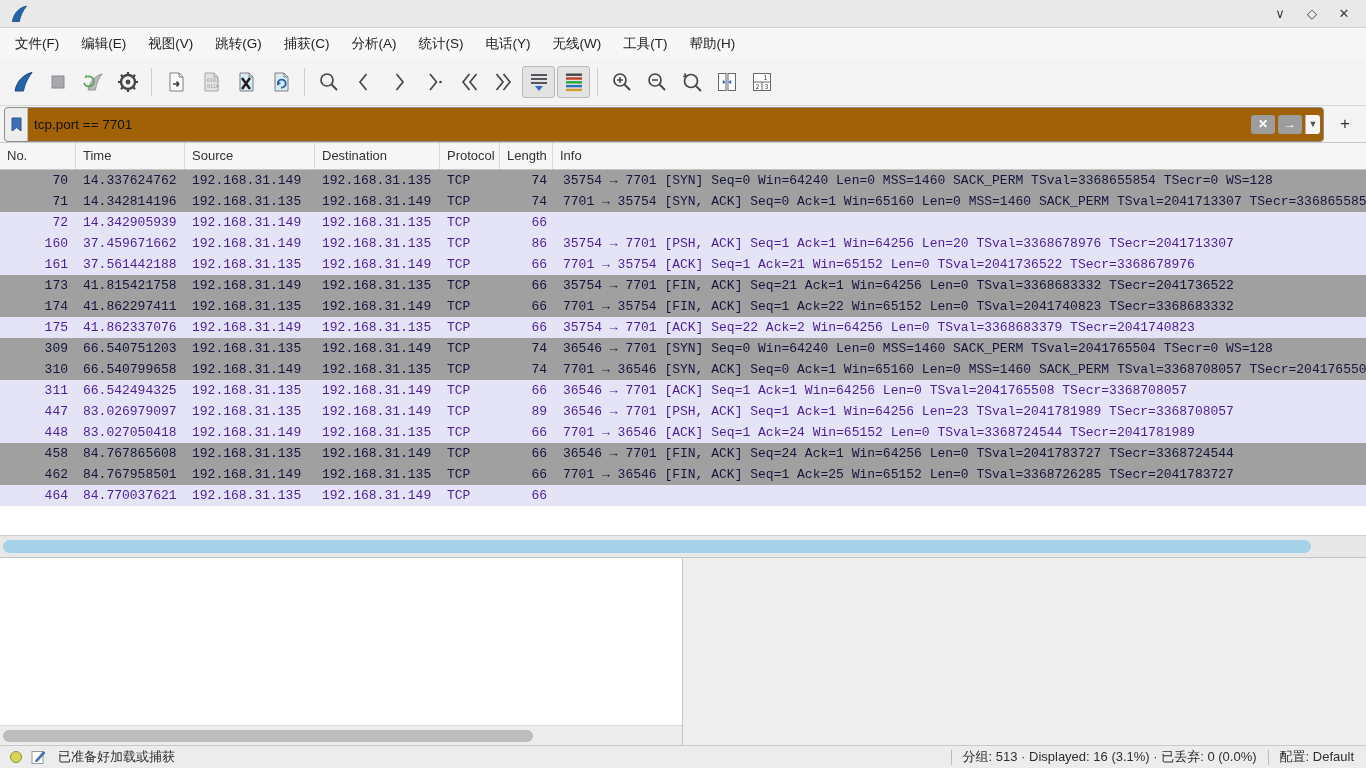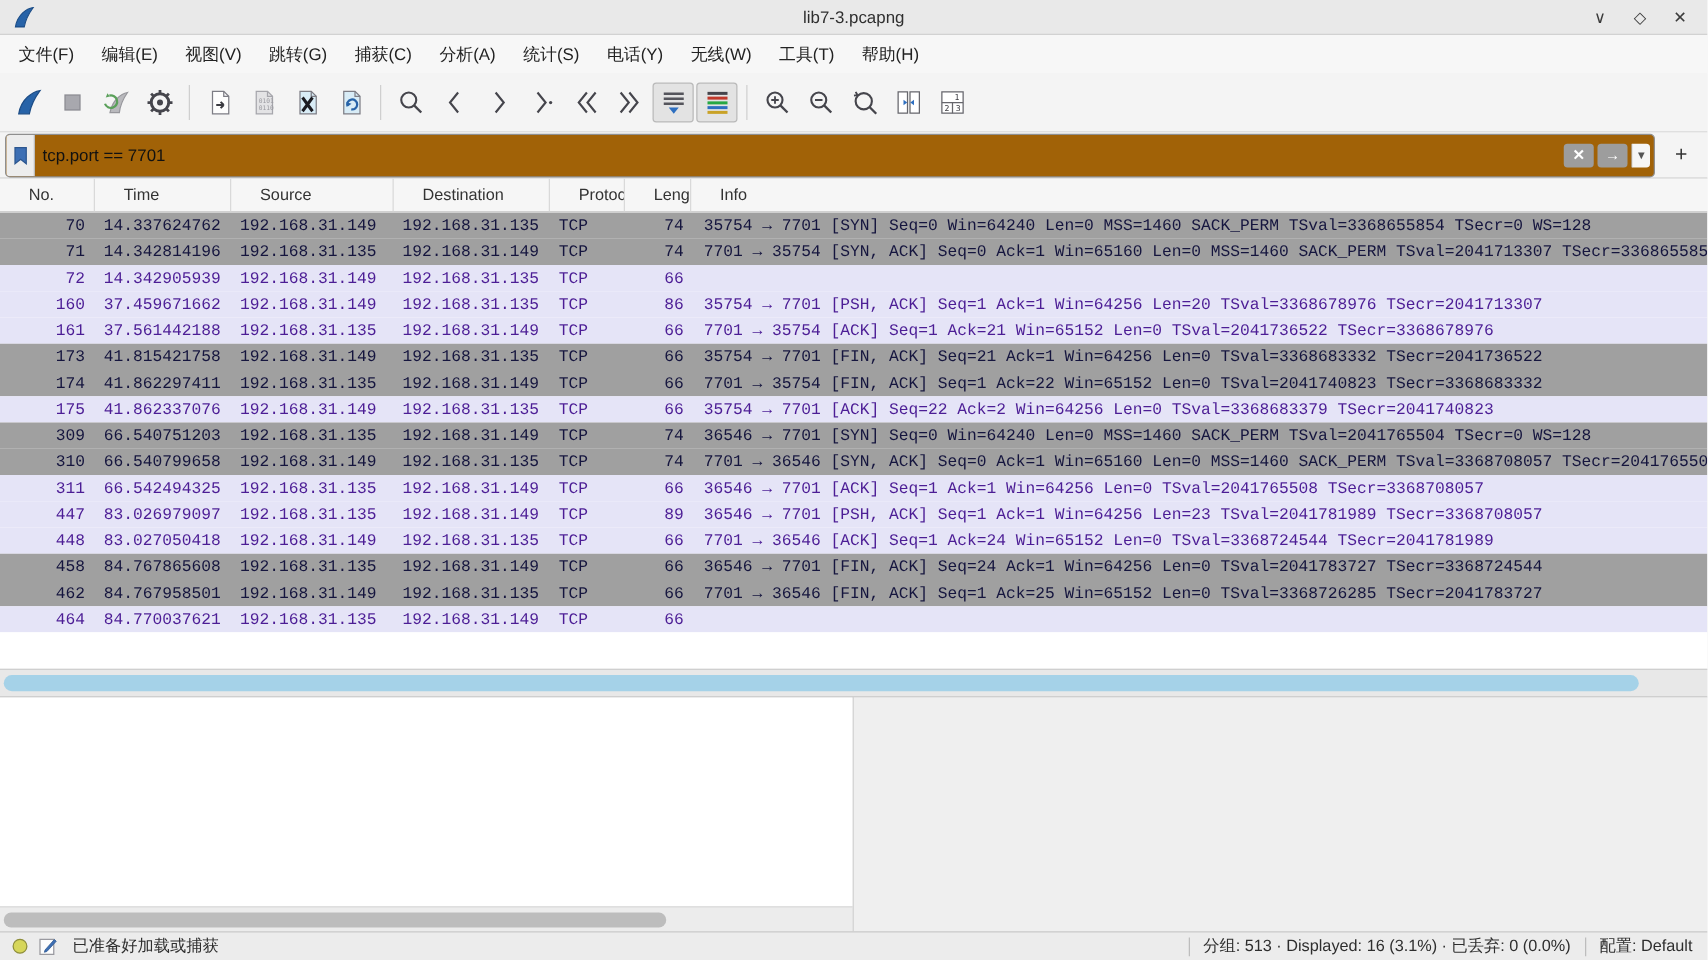--- a/index.html
+++ b/index.html
@@ -30,21 +30,21 @@
   .bookmark-btn { width:23px; height:100%; background:#ededed; border-right:1px solid #bdbdbd; display:flex; align-items:center; justify-content:center; }
   .filter-input { flex:1; border:none; outline:none; background:transparent; font-family:"Liberation Sans",sans-serif; font-size:13.5px; color:#111; padding:0 6px; }
   .field-btn { width:24px; height:19px; border-radius:3px; margin-right:3px; display:flex; align-items:center; justify-content:center; background:#9d9d9d; color:#fff; font-size:12px; font-weight:bold; }
   .caret-btn { width:15px; height:19px; margin-right:3px; border-left:1px solid #b5b5b5; display:flex; align-items:center; justify-content:center; color:#555; font-size:9px; background:#f6f6f6; border-radius:0 3px 3px 0; }
   .filter-add { width:26px; text-align:center; font-size:17px; color:#333; margin-left:8px; }
 
   
   .packet-area { background:#fff; display:flex; flex-direction:column; flex:0 0 414px; }
   .grid7 { display:grid; grid-template-columns:76px 109px 130px 125px 60px 53px minmax(0,1fr); }
   .table-header { height:27px; background:#f6f6f6; border-bottom:1px solid #c4c4c4; flex:0 0 27px; }
-  .hcell { font-size:13px; color:#333; line-height:26px; padding-left:23px; border-right:1px solid #d9d9d9; overflow:hidden; white-space:nowrap; }
+  .hcell { font-size:13px; color:#333; line-height:26px; padding-left:7px; border-right:1px solid #d9d9d9; overflow:hidden; white-space:nowrap; }
   .hcell.c6 { border-right:none; }
   .rows { flex:0 0 336px; overflow:hidden; font-family:"Liberation Mono","DejaVu Sans Mono",monospace; font-size:13px; }
   .prow { height:21px; line-height:21px; white-space:nowrap; }
   .prow.gray { background:#a0a0a0; color:#15153e; }
   .prow.lav  { background:#e5e4f7; color:#4c1d95; }
   .cell { overflow:hidden; white-space:nowrap; }
   .cell.c0 { text-align:right; padding-right:8px; }
   .cell.c1,.cell.c2,.cell.c3,.cell.c4 { padding-left:7px; }
   .cell.c5 { text-align:right; padding-right:6px; }
   .cell.c6 { padding-left:10px; }
@@ -72,21 +72,20 @@
 <body>
 
 <div class="window">
 
   <div class="titlebar">
     <span class="app-icon">
       <svg class="icon-svg" width="20" height="20" viewBox="0 0 24 24">
           <path d="M4 21 C6 9 15 3.5 21 2.5 C15.5 10 13.5 15.5 12.5 21 Z" fill="#2763a8" stroke="#1b4c86" stroke-width="1"></path>
         </svg>
     </span>
-    <span class="title">lib7-3.pcapng</span>
     <span class="win-controls">
       <span class="win-btn">∨</span>
       <span class="win-btn">◇</span>
       <span class="win-btn">✕</span>
     </span>
   </div>
 
   <div class="menubar" id="menubar">
       <span class="menu-item">文件(F)</span>
       <span class="menu-item">编辑(E)</span>

